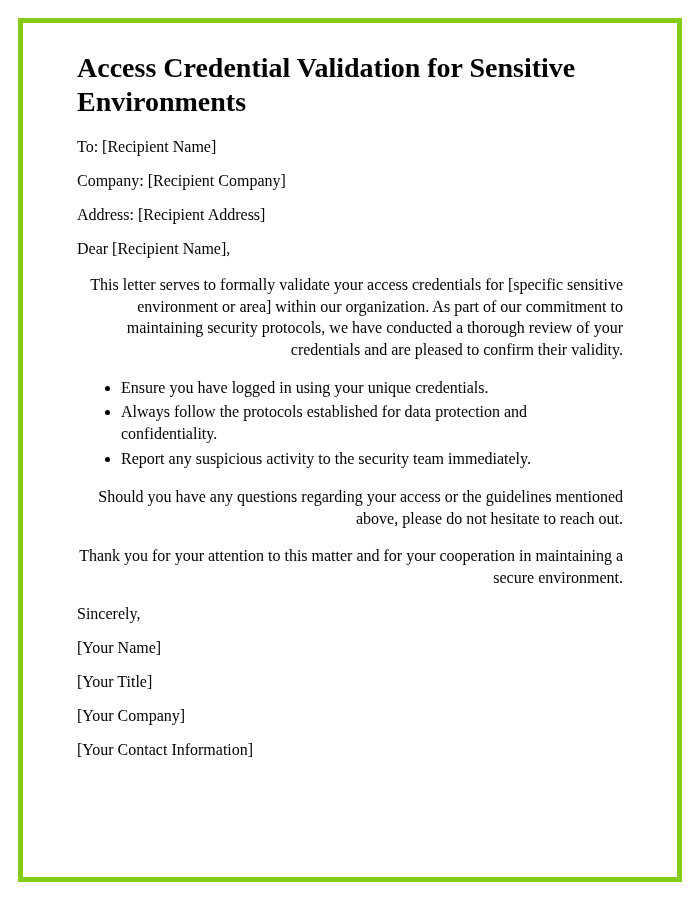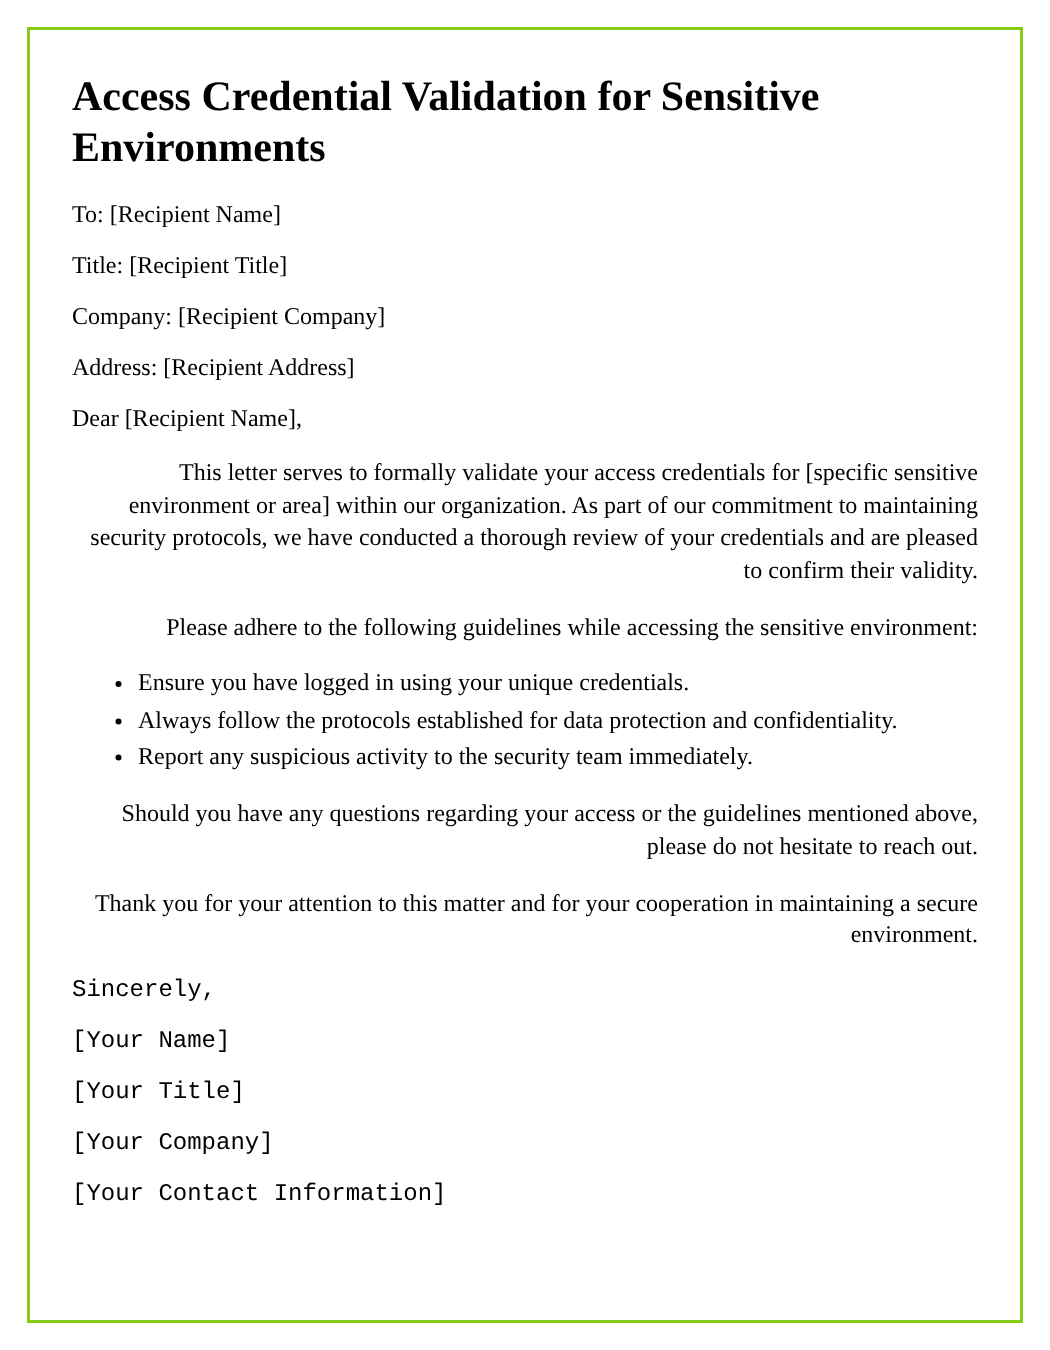--- a/index.html
+++ b/index.html
@@ -8,24 +8,24 @@
       box-sizing: border-box;
     }
     body {
       font-family: "Times New Roman", Times, serif;
       background: #ffffff;
       width: 700px;
       height: 900px;
       padding: 18px;
     }
     .document {
-      border: 2px solid #84cc16;
+      border: 5px solid #84cc16;
       width: 100%;
       height: 100%;
-      padding: 28px 28px;
+      padding: 28px 54px;
       overflow: hidden;
     }
     h1 {
       font-size: 28px;
       font-weight: bold;
       line-height: 1.2;
       margin-bottom: 20px;
     }
     .field-line {
       font-size: 16px;
@@ -42,38 +42,35 @@
       margin-bottom: 16px;
     }
     ul li {
       font-size: 16px;
       line-height: 1.4;
       margin-bottom: 2px;
     }
     .signoff-line {
       font-size: 16px;
       margin-bottom: 16px;
-      font-family: Liberation Mono, monospace;
     }
   </style>
 </head>
 <body>
 
 <div class="document">
   <h1>Access Credential Validation for Sensitive Environments</h1>
 
   <p class="field-line">To: [Recipient Name]</p>
-  <p class="field-line">Title: [Recipient Title]</p>
   <p class="field-line">Company: [Recipient Company]</p>
   <p class="field-line">Address: [Recipient Address]</p>
 
   <p class="field-line">Dear [Recipient Name],</p>
 
   <p class="body-para">This letter serves to formally validate your access credentials for [specific sensitive environment or area] within our organization. As part of our commitment to maintaining security protocols, we have conducted a thorough review of your credentials and are pleased to confirm their validity.</p>
-  <p class="body-para">Please adhere to the following guidelines while accessing the sensitive environment:</p>
 
   <ul>
     <li>Ensure you have logged in using your unique credentials.</li>
     <li>Always follow the protocols established for data protection and confidentiality.</li>
     <li>Report any suspicious activity to the security team immediately.</li>
   </ul>
 
   <p class="body-para">Should you have any questions regarding your access or the guidelines mentioned above, please do not hesitate to reach out.</p>
   <p class="body-para">Thank you for your attention to this matter and for your cooperation in maintaining a secure environment.</p>
 

